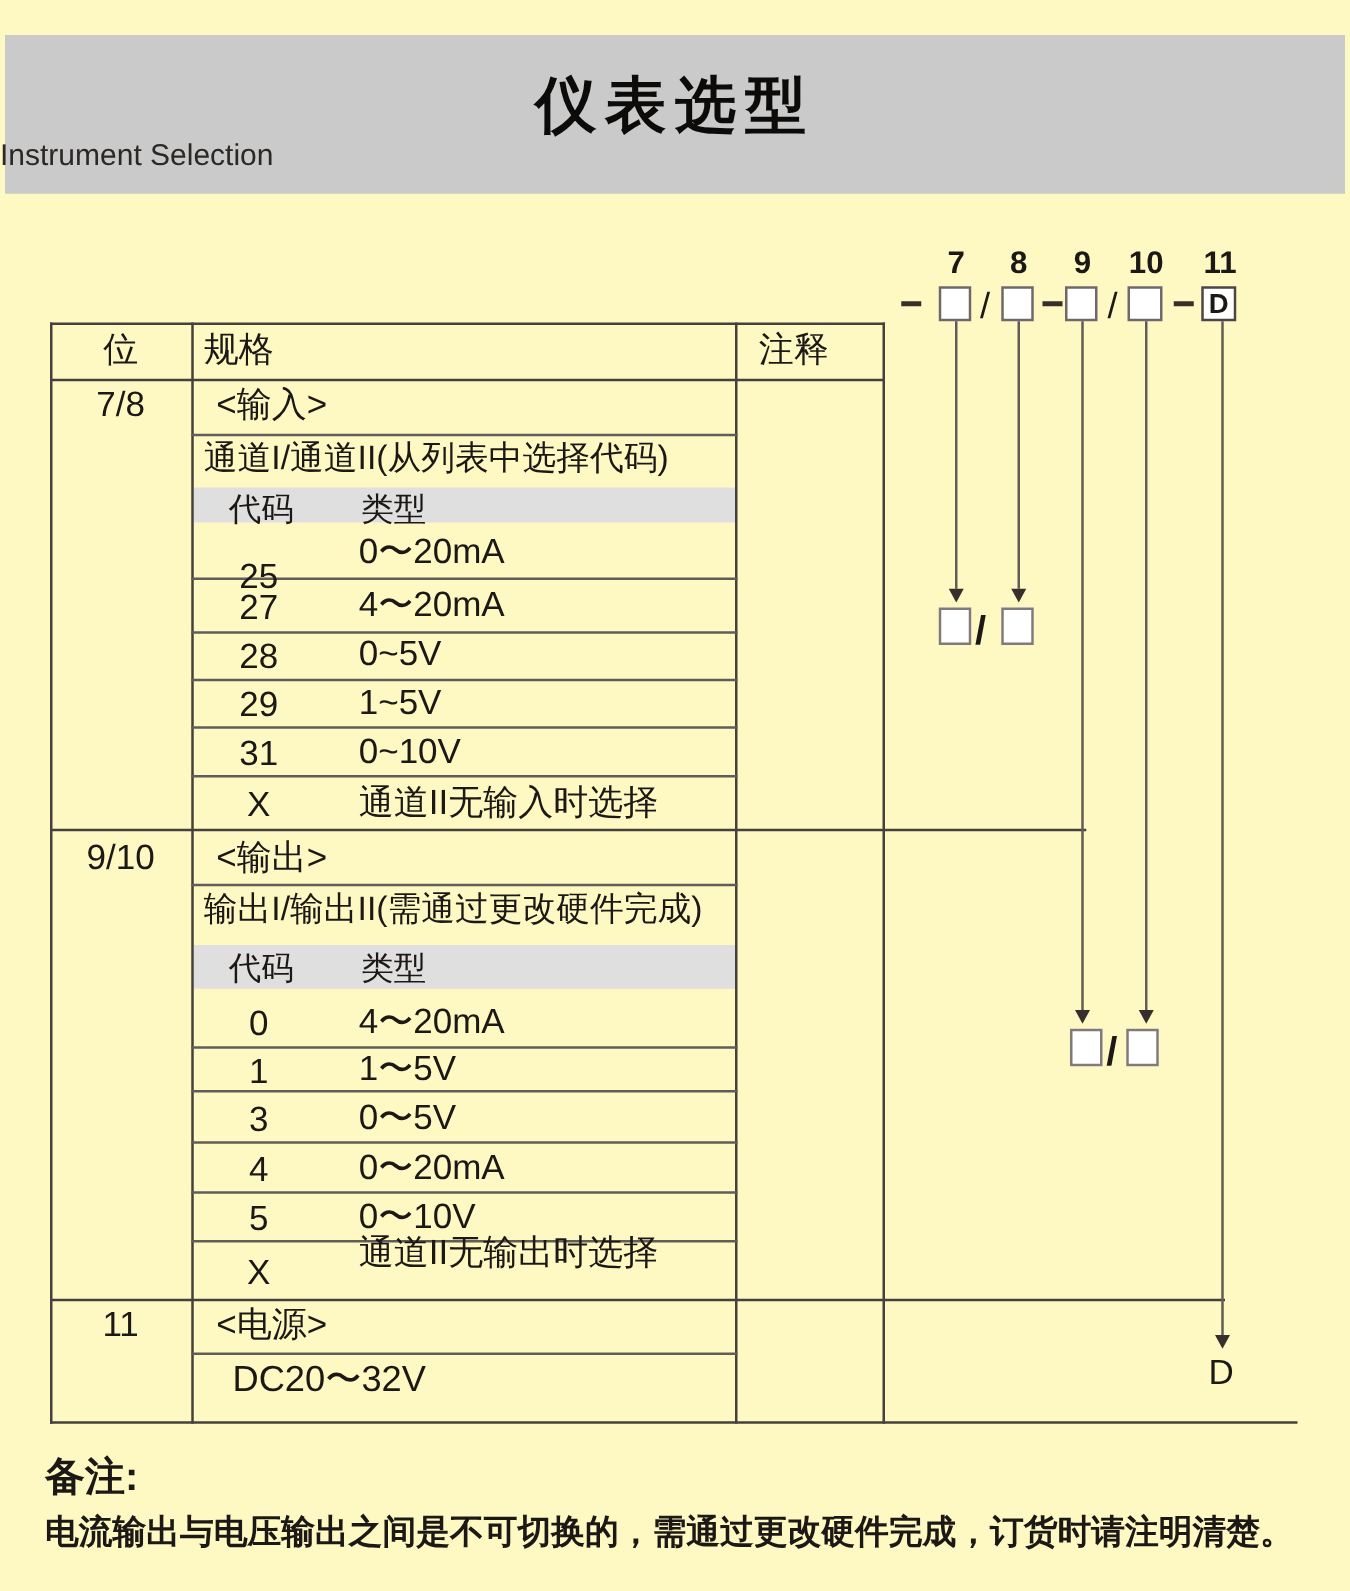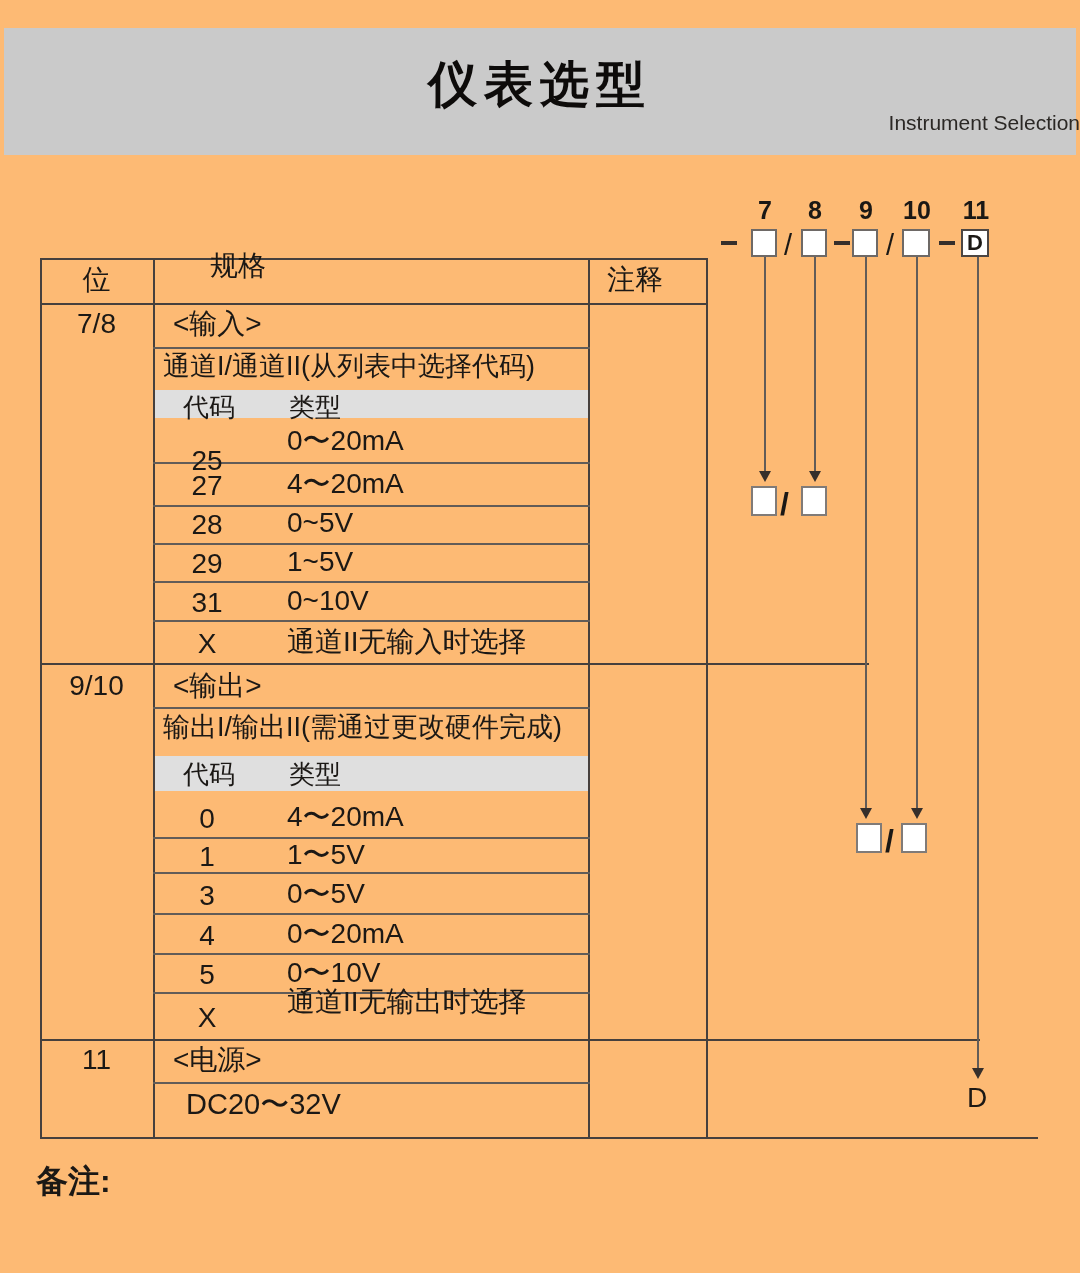--- a/index.html
+++ b/index.html
@@ -1,32 +1,32 @@
 <!DOCTYPE html>
 <html style="--title-band: #cacaca; --header-band: #d6d6d6; --code-band: #dfdfdf; --line: #46403d; --line-light: #625c58; --ink: #1b1815; --box: #6e6966; --arrow: #362f2b;"><head>
 <meta charset="utf-8">
 <style>
   :root{
     --title-band:#cacaca; --header-band:#d6d6d6; --code-band:#dfdfdf;
     --line:#46403d; --line-light:#625c58; --ink:#1b1815; --box:#6e6966; --arrow:#362f2b;
   }
   *{margin:0;padding:0;box-sizing:border-box;}
   html,body{background:#ffffff;}
-  #page{position:relative;width:1080px;height:1273px;background:#fdba74;overflow:hidden;
+  #page{position:relative;width:1080px;height:1273px;background:#fef9c3;overflow:hidden;
          font-family:"Liberation Sans",sans-serif;color:var(--ink);}
   .txt{position:absolute;white-space:nowrap;line-height:1;color:var(--ink);font-weight:500;}
   .ctr{text-align:center;}
   .vline{position:absolute;width:2px;background:var(--line);}
   .hline{position:absolute;height:2px;background:var(--line);}
   .subline{position:absolute;height:2px;background:var(--line-light);}
   .band{position:absolute;background:var(--code-band);}
   
   .title-band{position:absolute;left:4px;right:4px;top:28px;height:127px;background:var(--title-band);}
   .page-title{position:absolute;left:0;right:0;top:52px;text-align:center;font-size:49px;font-weight:700;letter-spacing:7px;color:#0d0b0a;}
-  .page-subtitle{position:absolute;left:0;right:0;top:111px;text-align:right;font-size:21px;font-weight:400;color:#2b2825;padding-left:20px;}
+  .page-subtitle{position:absolute;left:0;right:0;top:111px;text-align:left;font-size:24px;font-weight:400;color:#2b2825;}
   
   .hdr-bar{position:absolute;left:40px;top:228px;width:667px;height:31px;background:var(--header-band);
            display:flex;justify-content:space-between;align-items:center;padding:0 3px;}
   .hdr-bar .series{font-size:25px;font-weight:700;color:#151210;}
   .hdr-bar .model{font-size:29px;font-weight:700;color:#151210;}
   
   .digit{position:absolute;width:40px;text-align:center;top:198px;font-size:25px;font-weight:600;line-height:1;}
   .cbox{position:absolute;width:26px;height:28px;border:2px solid var(--box);background:#fff;}
   .dbox{position:absolute;width:28px;height:28px;border:2px solid #4c4643;background:#fff;
         display:flex;align-items:center;justify-content:center;font-size:22px;font-weight:600;}
@@ -73,21 +73,21 @@
   <div class="subline" style="left:153px;top:620px;width:437px;"></div>
   <div class="subline" style="left:153px;top:707px;width:437px;"></div>
   <div class="subline" style="left:153px;top:837px;width:437px;"></div>
   <div class="subline" style="left:153px;top:872px;width:437px;"></div>
   <div class="subline" style="left:153px;top:913px;width:437px;"></div>
   <div class="subline" style="left:153px;top:953px;width:437px;"></div>
   <div class="subline" style="left:153px;top:992px;width:437px;"></div>
   <div class="subline" style="left:153px;top:1082px;width:437px;"></div>
 
   <div class="txt ctr fs28" style="left:40px;top:266px;width:113px;">位</div>
-  <div class="txt fs28" style="left:163px;top:252px;margin-left:47px;">规格</div>
+  <div class="txt fs28" style="left:163px;top:266px;">规格</div>
   <div class="txt ctr fs28" style="left:588px;top:266px;width:94px;">注释</div>
 
   <div class="txt ctr fs28" style="left:40px;top:310px;width:113px;">7/8</div>
   <div class="txt fs28" style="left:173px;top:310px;">&lt;输入&gt;</div>
   <div class="txt fs27" style="left:163px;top:353px;">通道I/通道II(从列表中选择代码)</div>
   <div class="txt fs26" style="left:183px;top:394px;">代码</div>
   <div class="txt fs26" style="left:289px;top:394px;">类型</div>
 
   <div class="code-cell" style="left:170px;top:427px;margin-top:18px;">25</div>
   <div class="txt fs28" style="left:287px;top:427px;">0〜20mA</div>
@@ -159,14 +159,15 @@
   <div class="slash big" style="left:780px;top:488px;">/</div>
   <div class="cbox" style="left:801px;top:486px;height:30px;border-color:#807b78;"></div>
 
   <div class="cbox" style="left:856px;top:823px;height:30px;border-color:#807b78;"></div>
   <div class="slash big" style="left:885px;top:825px;">/</div>
   <div class="cbox" style="left:901px;top:823px;height:30px;border-color:#807b78;"></div>
 
   <div class="txt ctr fs28" style="left:962px;top:1084px;width:30px;">D</div>
 
   <div class="note-label">备注:</div>
+  <div class="note-text">电流输出与电压输出之间是不可切换的，需通过更改硬件完成，订货时请注明清楚。</div>
 
 </div>
 
 </body></html>

